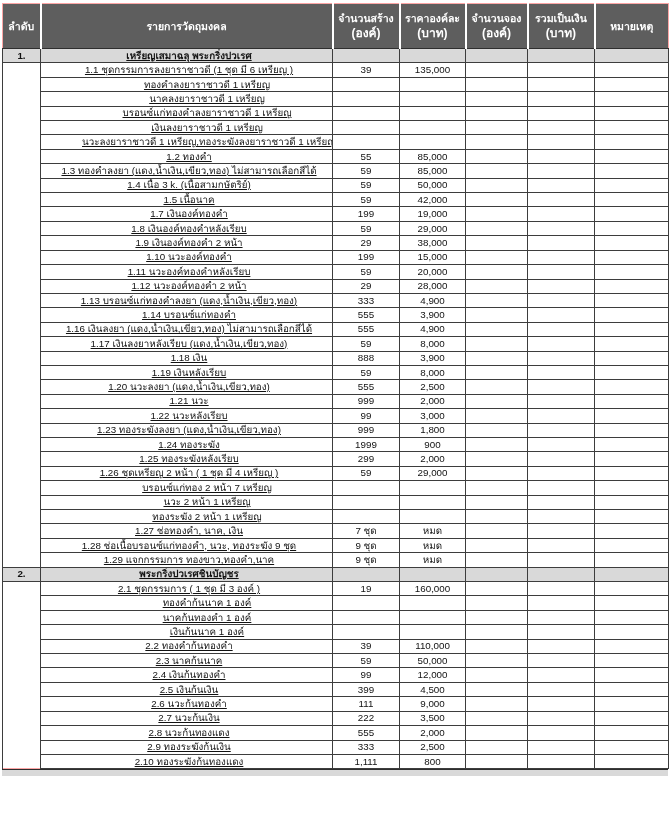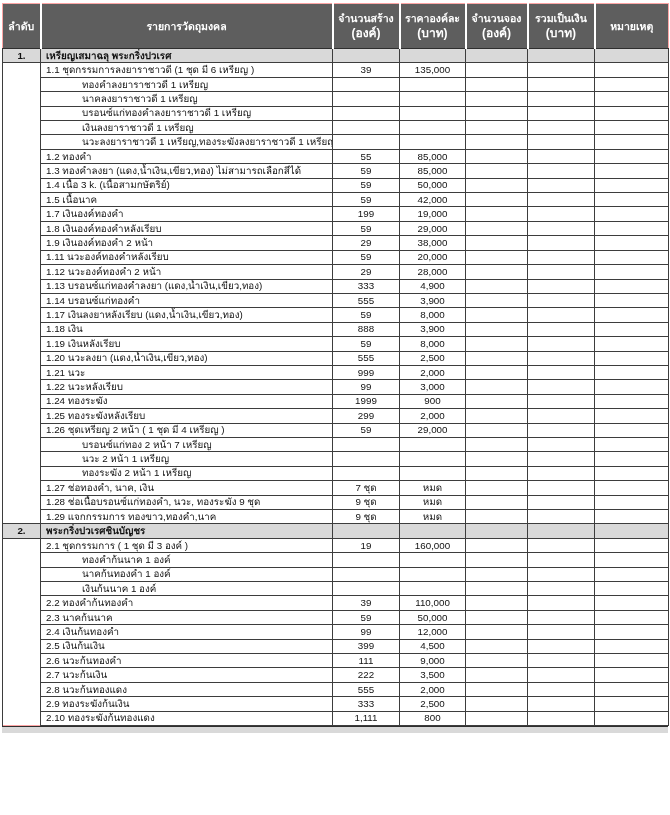--- a/index.html
+++ b/index.html
@@ -47,21 +47,21 @@
   tbody td {
     border: 1px solid #3d3d3d;
     font-size: 9.8px;
     line-height: 12px;
     padding: 0;
     vertical-align: middle;
     overflow: hidden;
     white-space: nowrap;
   }
   td.col-no     { text-align: center; }
-  td.col-item   { text-align: left; padding-left: 5px; }
+  td.col-item   { text-align: center; padding-left: 5px; text-decoration: underline; }
   td.col-made,
   td.col-price,
   td.col-reserved,
   td.col-total,
   td.col-note   { text-align: center; }
   
   tr.row-item td.col-no,
   tr.row-sub  td.col-no { border-top: none; border-bottom: none; }
   
   tr.row-section td {
@@ -245,20 +245,29 @@
           <td class="col-no"></td>
           <td class="col-item">1.9 เงินองค์ทองคำ 2 หน้า</td>
           <td class="col-made">29</td>
           <td class="col-price">38,000</td>
           <td class="col-reserved"></td>
           <td class="col-total"></td>
           <td class="col-note"></td>
         </tr>
         <tr class="row-item">
           <td class="col-no"></td>
+          <td class="col-item">1.10 นวะองค์ทองคำ</td>
+          <td class="col-made">199</td>
+          <td class="col-price">15,000</td>
+          <td class="col-reserved"></td>
+          <td class="col-total"></td>
+          <td class="col-note"></td>
+        </tr>
+        <tr class="row-item">
+          <td class="col-no"></td>
           <td class="col-item">1.11 นวะองค์ทองคำหลังเรียบ</td>
           <td class="col-made">59</td>
           <td class="col-price">20,000</td>
           <td class="col-reserved"></td>
           <td class="col-total"></td>
           <td class="col-note"></td>
         </tr>
         <tr class="row-item">
           <td class="col-no"></td>
           <td class="col-item">1.12 นวะองค์ทองคำ 2 หน้า</td>
@@ -281,20 +290,29 @@
           <td class="col-no"></td>
           <td class="col-item">1.14 บรอนซ์แก่ทองคำ</td>
           <td class="col-made">555</td>
           <td class="col-price">3,900</td>
           <td class="col-reserved"></td>
           <td class="col-total"></td>
           <td class="col-note"></td>
         </tr>
         <tr class="row-item">
           <td class="col-no"></td>
+          <td class="col-item">1.16 เงินลงยา (แดง,น้ำเงิน,เขียว,ทอง) ไม่สามารถเลือกสีได้</td>
+          <td class="col-made">555</td>
+          <td class="col-price">4,900</td>
+          <td class="col-reserved"></td>
+          <td class="col-total"></td>
+          <td class="col-note"></td>
+        </tr>
+        <tr class="row-item">
+          <td class="col-no"></td>
           <td class="col-item">1.17 เงินลงยาหลังเรียบ (แดง,น้ำเงิน,เขียว,ทอง)</td>
           <td class="col-made">59</td>
           <td class="col-price">8,000</td>
           <td class="col-reserved"></td>
           <td class="col-total"></td>
           <td class="col-note"></td>
         </tr>
         <tr class="row-item">
           <td class="col-no"></td>
           <td class="col-item">1.18 เงิน</td>
@@ -329,20 +347,29 @@
           <td class="col-price">2,000</td>
           <td class="col-reserved"></td>
           <td class="col-total"></td>
           <td class="col-note"></td>
         </tr>
         <tr class="row-item">
           <td class="col-no"></td>
           <td class="col-item">1.22 นวะหลังเรียบ</td>
           <td class="col-made">99</td>
           <td class="col-price">3,000</td>
+          <td class="col-reserved"></td>
+          <td class="col-total"></td>
+          <td class="col-note"></td>
+        </tr>
+        <tr class="row-item">
+          <td class="col-no"></td>
+          <td class="col-item">1.23 ทองระฆังลงยา (แดง,น้ำเงิน,เขียว,ทอง)</td>
+          <td class="col-made">999</td>
+          <td class="col-price">1,800</td>
           <td class="col-reserved"></td>
           <td class="col-total"></td>
           <td class="col-note"></td>
         </tr>
         <tr class="row-item">
           <td class="col-no"></td>
           <td class="col-item">1.24 ทองระฆัง</td>
           <td class="col-made">1999</td>
           <td class="col-price">900</td>
           <td class="col-reserved"></td>

